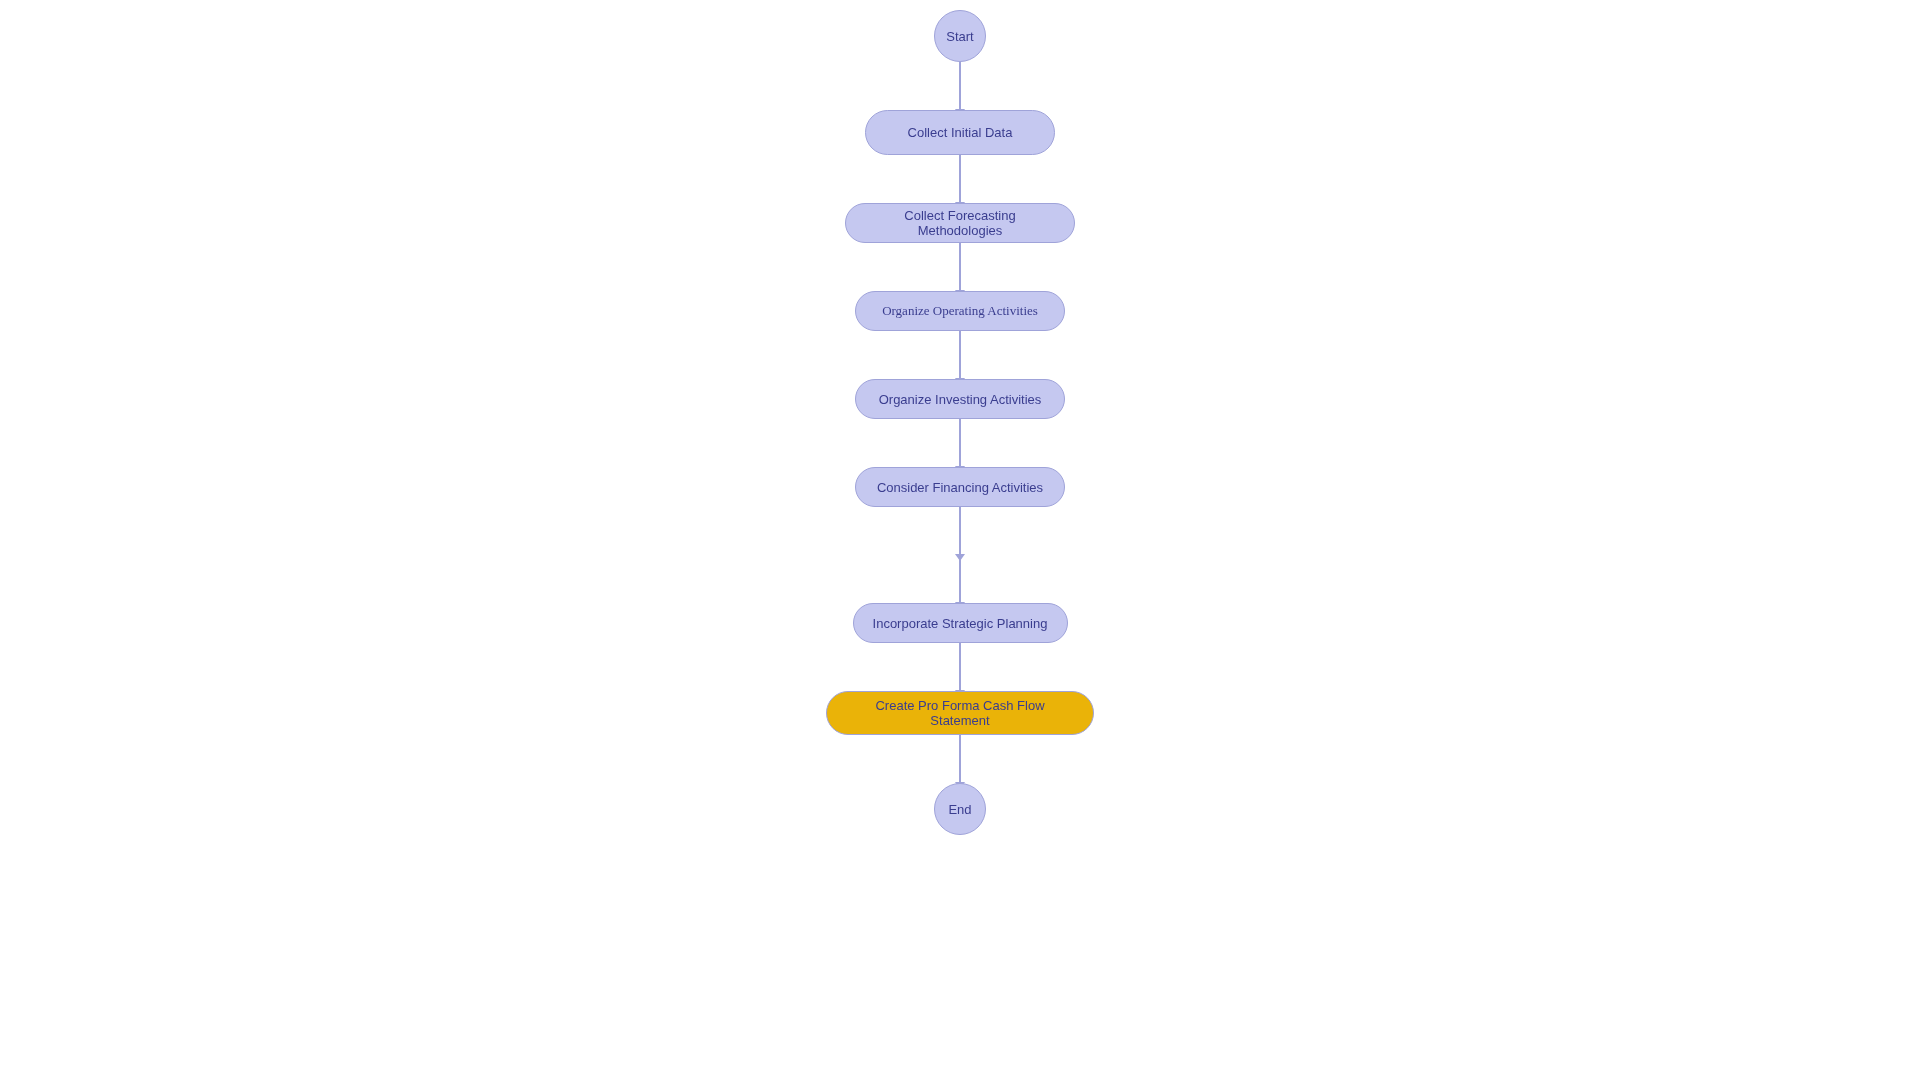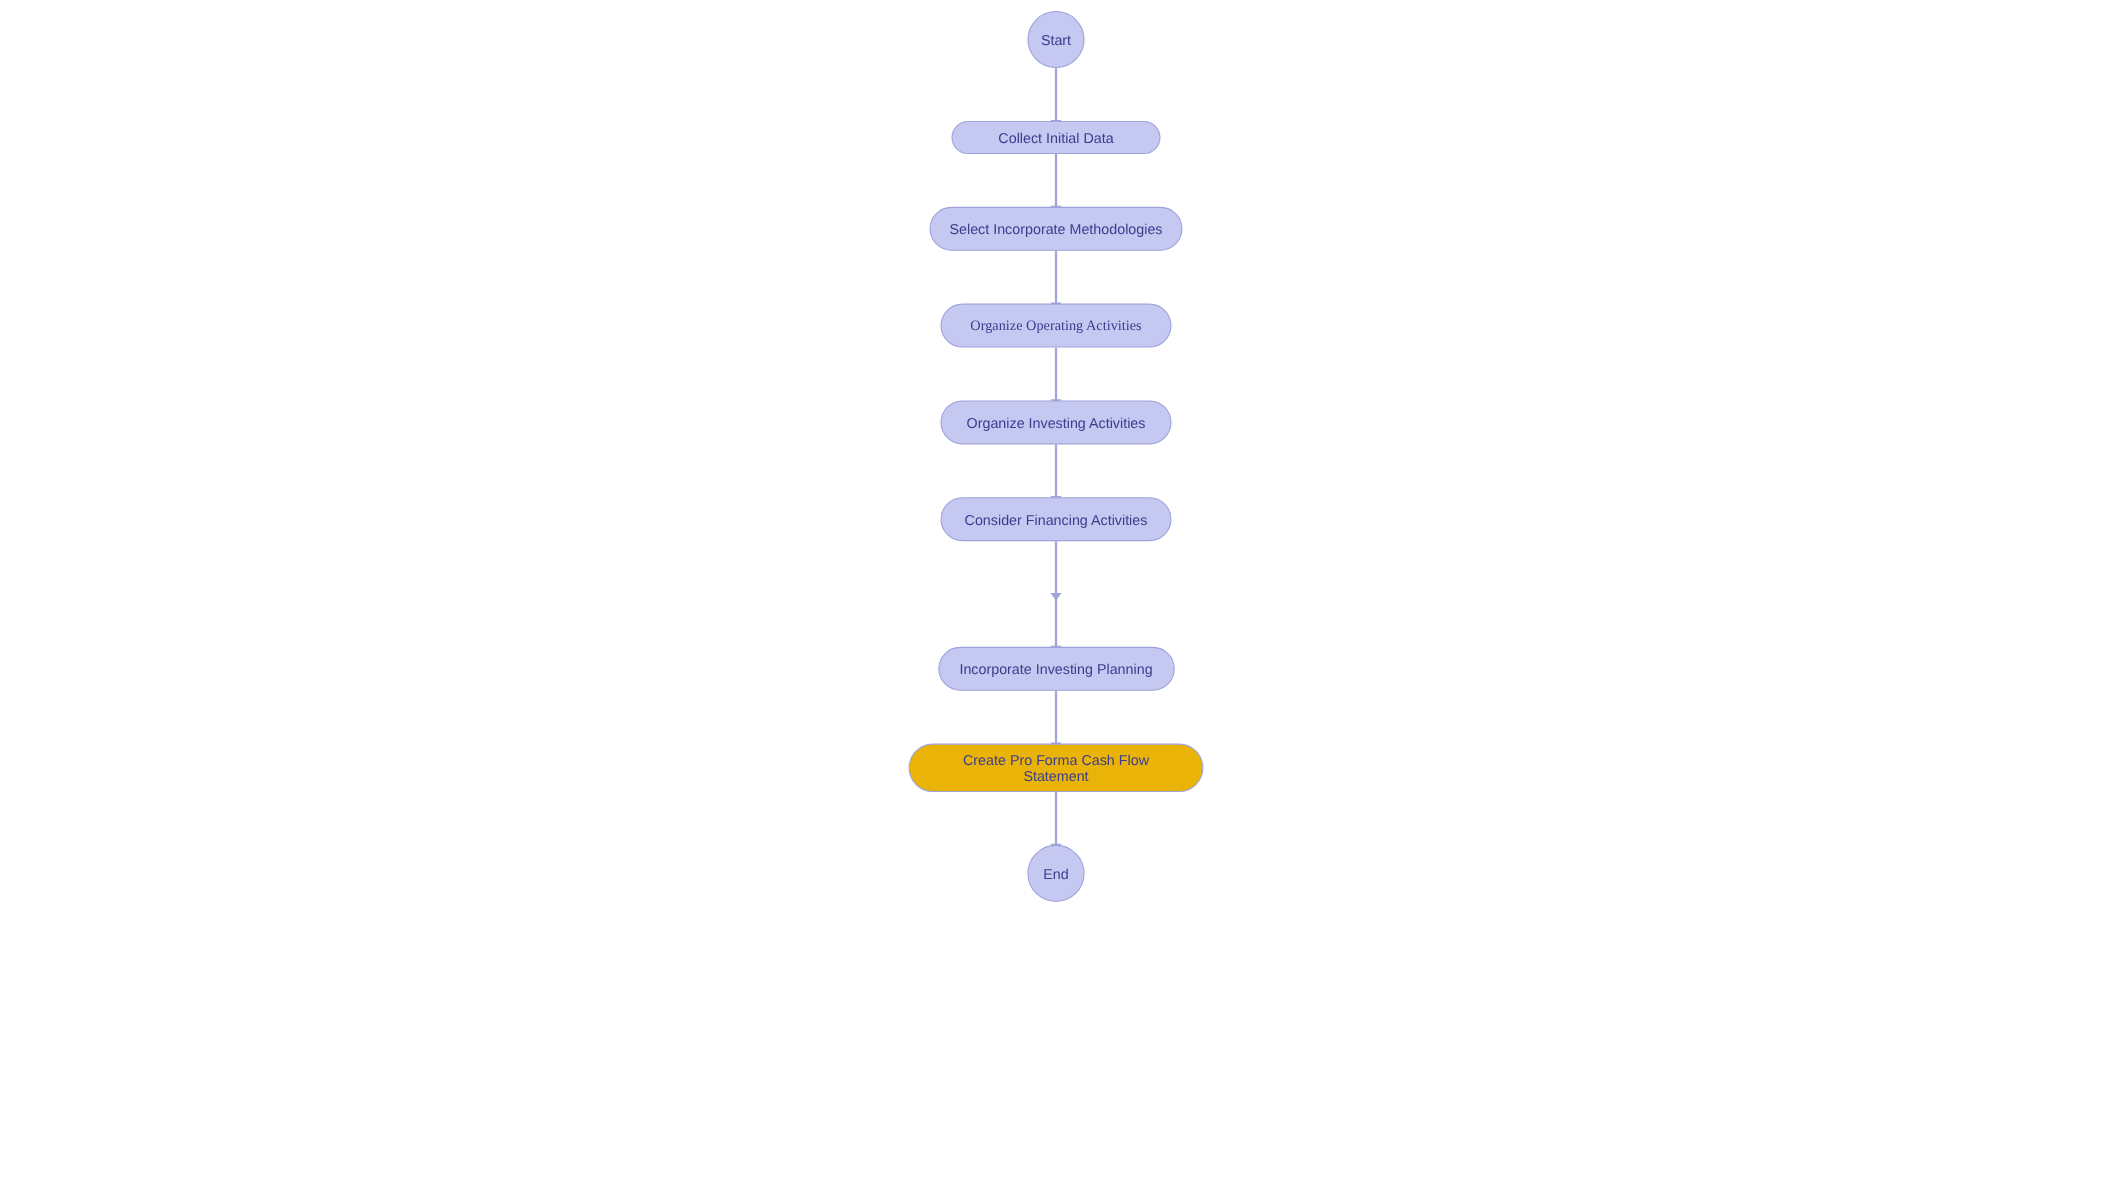--- a/index.html
+++ b/index.html
@@ -53,21 +53,21 @@
       font-weight: 400;
       display: flex;
       align-items: center;
       justify-content: center;
       position: relative;
       z-index: 2;
     }
 
     .node-wide {
       width: 190px;
-      height: 30px;
+      height: 45px;
       padding: 8px 16px;
     }
 
     .node-wider {
       width: 215px;
       height: 40px;
       padding: 8px 16px;
     }
 
     .connector {
@@ -102,21 +102,21 @@
 
   <div class="connector"></div>
 
   <div class="node node-wide">
     <span>Collect Initial Data</span>
   </div>
 
   <div class="connector"></div>
 
   <div class="node node-wider" style="width:230px;">
-    <span>Select Incorporate Methodologies</span>
+    <span>Collect Forecasting Methodologies</span>
   </div>
 
   <div class="connector"></div>
 
   <div class="node node-wider" style="width:210px;font-family:Liberation Serif, serif;">
     <span>Organize Operating Activities</span>
   </div>
 
   <div class="connector"></div>
 
@@ -129,21 +129,21 @@
   <div class="node node-wider" style="width:210px;">
     <span>Consider Financing Activities</span>
   </div>
 
   <div class="connector"></div>
 
 
   <div class="connector"></div>
 
   <div class="node node-wider" style="width:215px;">
-    <span>Incorporate Investing Planning</span>
+    <span>Incorporate Strategic Planning</span>
   </div>
 
   <div class="connector"></div>
 
   <div class="node" style="width:268px; height:44px; padding:10px 18px; border-radius:50px; background-color:#eab308; border:1.5px solid #9fa3d9; color:#3a3d8f; font-size:13px; display:flex; align-items:center; justify-content:center; text-align:center;">
     <span>Create Pro Forma Cash Flow Statement</span>
   </div>
 
   <div class="connector"></div>
 

